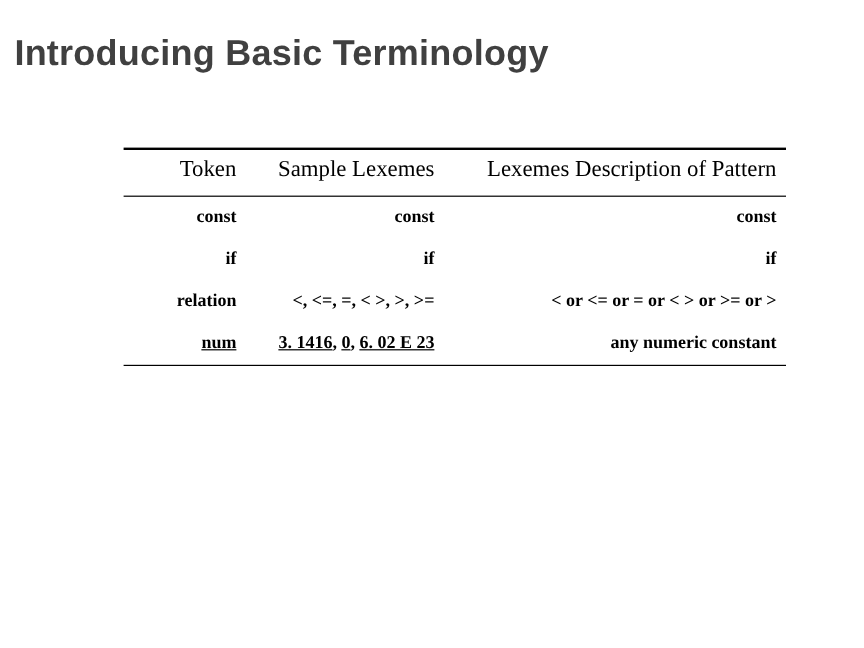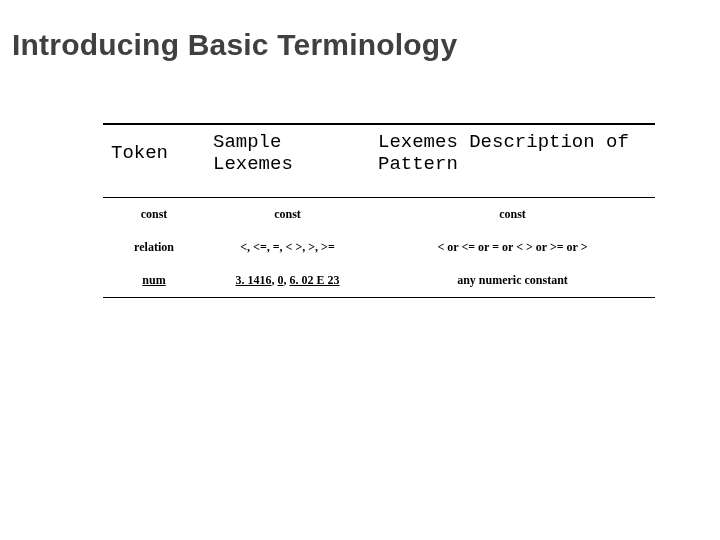--- a/index.html
+++ b/index.html
@@ -32,34 +32,34 @@
     position: absolute;
     top: 123px;
     left: 103px;
     width: 552px;
   }
   table {
     border-collapse: collapse;
     width: 100%;
   }
   thead tr th {
-    font-family: Liberation Mono, monospace;
+    font-family: Liberation Serif, serif;
     font-weight: normal;
     font-size: 19px;
-    padding: 6px 8px 22px 8px;
-    text-align: left;
+    padding: 6px 8px 10px 8px;
+    text-align: right;
     border-top: 2px solid #000;
     border-bottom: 1.5px solid #000;
   }
   tbody tr td {
     font-family: "Times New Roman", Times, serif;
     font-weight: bold;
-    font-size: 12px;
+    font-size: 15px;
     padding: 9px 8px;
-    text-align: center;
+    text-align: right;
     vertical-align: middle;
   }
   tbody tr:last-child td {
     border-bottom: 1.5px solid #000;
   }
   col.col-token   { width: 102px; }
   col.col-lexemes { width: 165px; }
   col.col-desc    { width: 285px; }
   .underline { text-decoration: underline; }
 </style>
@@ -83,20 +83,25 @@
           <th>Lexemes Description of Pattern</th>
         </tr>
       </thead>
       <tbody>
         <tr>
           <td>const</td>
           <td>const</td>
           <td>const</td>
         </tr>
         <tr>
+          <td>if</td>
+          <td>if</td>
+          <td>if</td>
+        </tr>
+        <tr>
           <td>relation</td>
           <td>&lt;, &lt;=, =, &lt; &gt;, &gt;, &gt;=</td>
           <td>&lt; or &lt;= or = or &lt; &gt; or &gt;= or &gt;</td>
         </tr>
         <tr>
           <td>
             <span class="underline">num</span>
           </td>
           <td>
             <span class="underline">3. 1416</span><span>, </span><span class="underline">0</span><span>, </span><span class="underline">6. 02 E 23</span>

